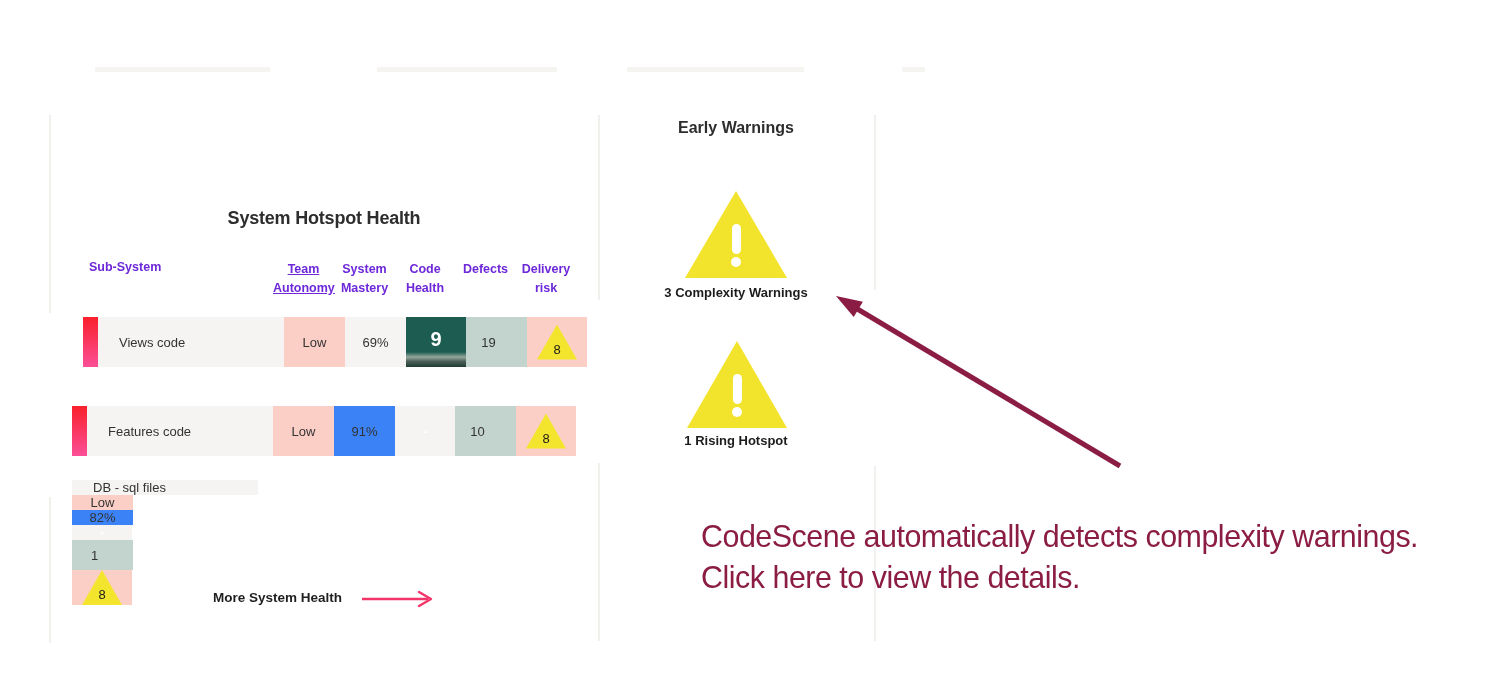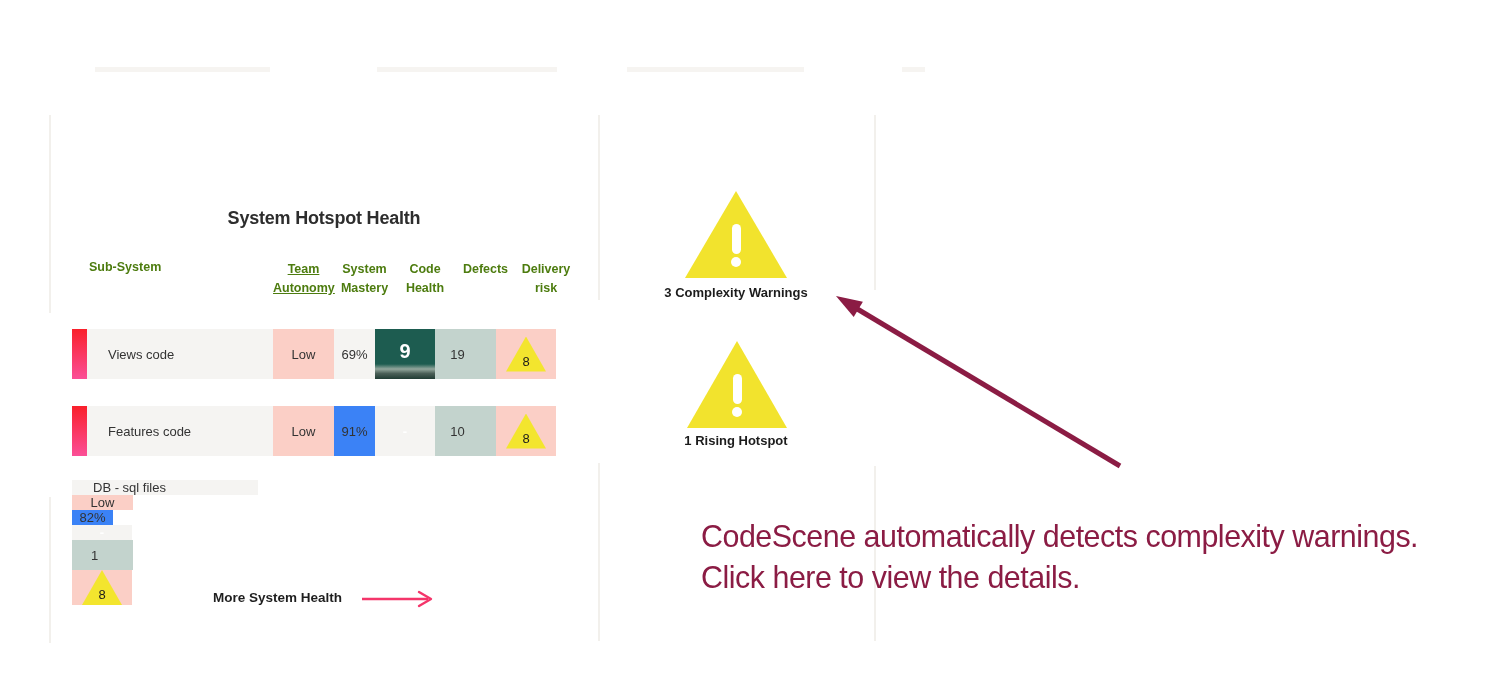--- a/index.html
+++ b/index.html
@@ -29,42 +29,42 @@
   .vl-mid-b   { left: 598px; top: 463px; height: 178px; }
   .vl-right-a { left: 874px; top: 115px; height: 175px; }
   .vl-right-b { left: 874px; top: 466px; height: 175px; }
 
   
   .panel-title {
     position: absolute; left: 122px; top: 208px; width: 404px;
     text-align: center; font-size: 18px; font-weight: bold;
     letter-spacing: -0.2px; color: #2d2d2d; z-index: 2;
   }
-  .thead { position: absolute; z-index: 2; font-size: 12.5px; font-weight: bold; color: #4d7c0f; }
+  .thead { position: absolute; z-index: 2; font-size: 12.5px; font-weight: bold; color: #6d28d9; }
   .th-sub { left: 89px; top: 260px; text-align: left; }
   .th { text-align: center; line-height: 19px; top: 260px; }
   .th-team     { left: 273px; width: 61px; text-decoration: underline; }
   .th-mastery  { left: 334px; width: 61px; }
   .th-health   { left: 395px; width: 60px; }
   .th-defects  { left: 455px; width: 61px; }
   .th-delivery { left: 516px; width: 60px; }
 
   .row { position: absolute; left: 72px; width: 504px; height: 50px; display: flex; z-index: 2; }
-  .row-1 { top: 329px; }
+  .row-1 { top: 317px; margin-left: 11px; }
   .row-2 { top: 406px; text-align: center; }
   .row-3 { top: 480px; flex-direction: column; }
 
   .cell { height: 50px; display: flex; align-items: center; justify-content: center;
           font-size: 13px; color: #333; }
   .accent-bar { width: 15px; }
   .bar-red  { background: linear-gradient(180deg, #f9202b 0%, #fb4f97 100%); }
   .bar-blue { background: linear-gradient(180deg, #156a58 0%, #0b27e3 100%); }
   .c-name   { width: 186px; justify-content: flex-start; padding-left: 21px; background: #f5f4f2; }
   .c-team   { width: 61px; background: #fbcfc6; }
-  .c-mastery{ width: 41px; }
+  .c-mastery{ width: 61px; }
   .c-health { width: 60px; }
   .c-defects{ width: 61px; background: #c3d3cd; gap: 3px; }
   .c-risk   { width: 60px; background: #fbcfc6; }
   .bg-light { background: #f5f4f2; }
   .bg-sage  { background: #3b82f6; }
 
   .health-good {
     background: linear-gradient(180deg, #1d5c50 0%, #1d5c50 70%, #93a79d 80%, #4a5f57 89%, #203b33 100%);
     color: #ffffff; font-weight: bold; font-size: 20px;
   }
@@ -220,20 +220,21 @@
       </div>
     </div>
   </div>
 
   <div class="more-link">More System Health</div>
   <svg class="more-arrow" width="76" height="18" viewBox="0 0 76 18">
     <line x1="2" y1="9" x2="68" y2="9" stroke="#f4356a" stroke-width="2.4"></line>
     <path d="M59 2 L71 9 L59 16" fill="none" stroke="#f4356a" stroke-width="2.4" stroke-linecap="round" stroke-linejoin="round"></path>
   </svg>
 
+  <div class="ew-title">Early Warnings</div>
 
   <div class="warn-tri wt-1">
     <div class="excl-bar"></div>
     <div class="excl-dot"></div>
   </div>
   <div class="warn-label wl-1">3 Complexity Warnings</div>
 
   <div class="warn-tri wt-2">
     <div class="excl-bar"></div>
     <div class="excl-dot"></div>

